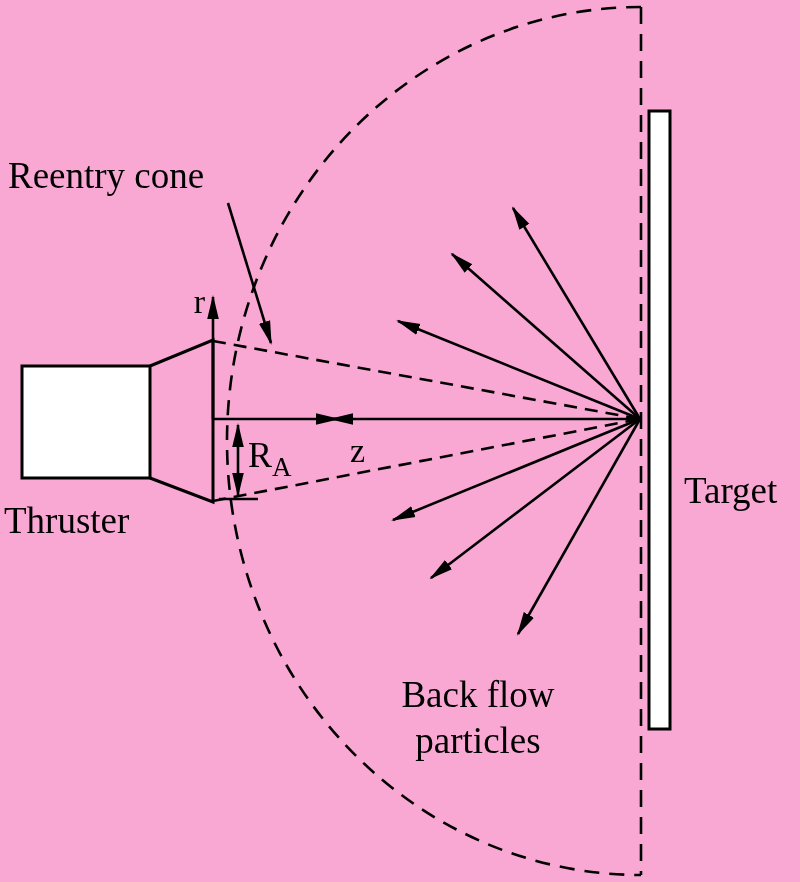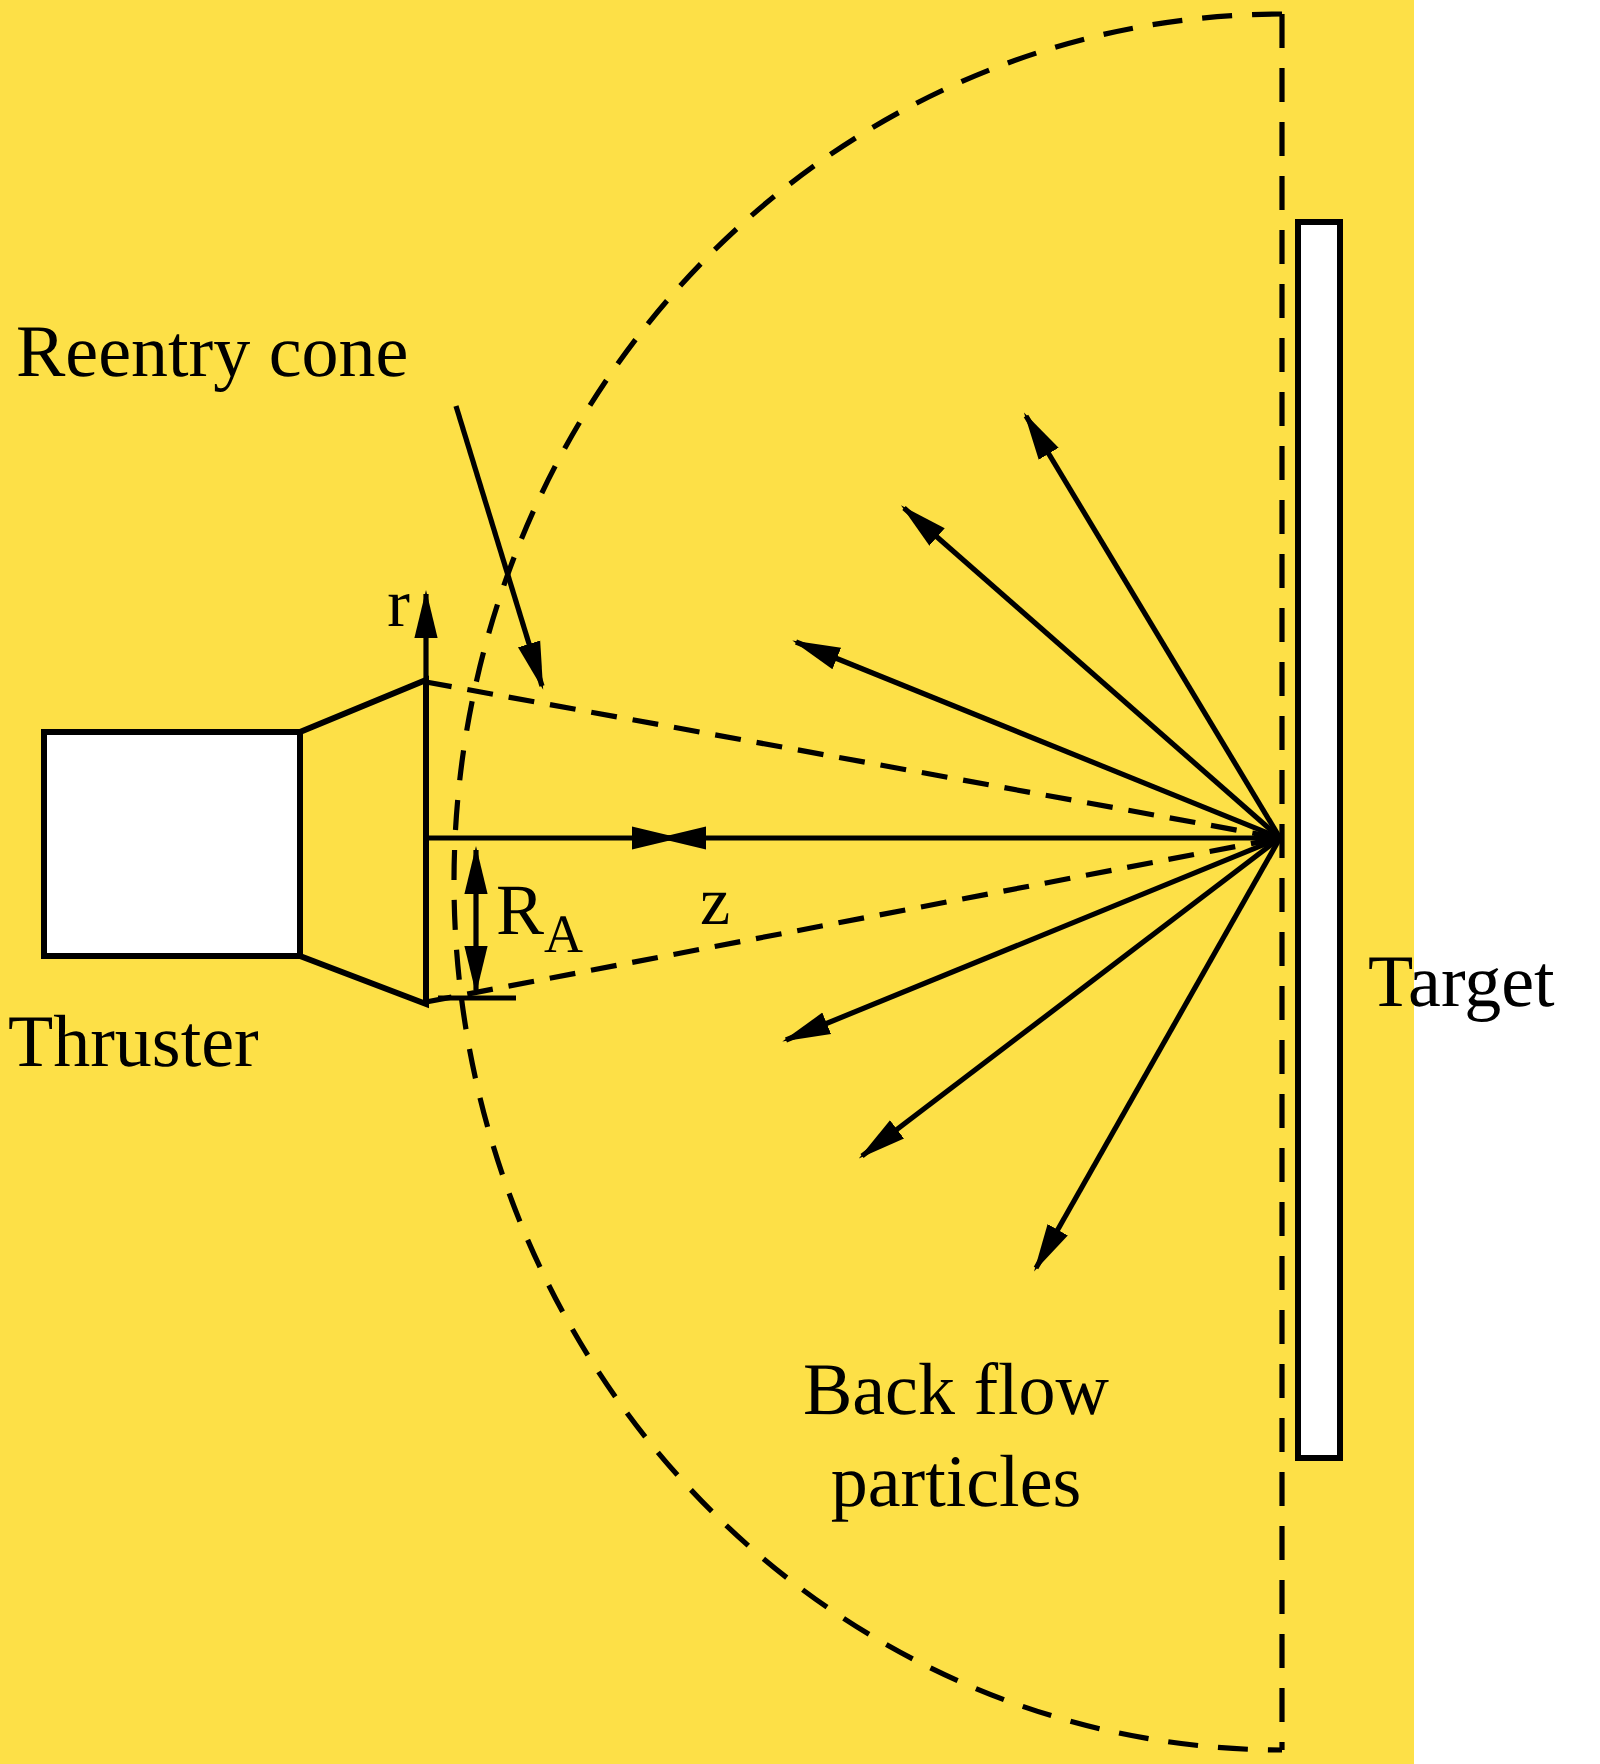--- a/index.html
+++ b/index.html
@@ -6,23 +6,23 @@
     margin: 0;
     padding: 0;
     background: #ffffff;
     width: 800px;
     height: 882px;
     overflow: hidden;
     font-family: "Liberation Serif", "DejaVu Serif", serif;
   }
   .canvas {
     position: relative;
-    width: 707px;
+    width: 800px;
     height: 882px;
-    background: #fde047;
+    background: #f9a8d4;
   }
   svg text {
     font-family: "Liberation Serif", "DejaVu Serif", serif;
     fill: #000000;
   }
   svg .stroke {
     stroke: #000000;
     fill: none;
   }
 </style>

